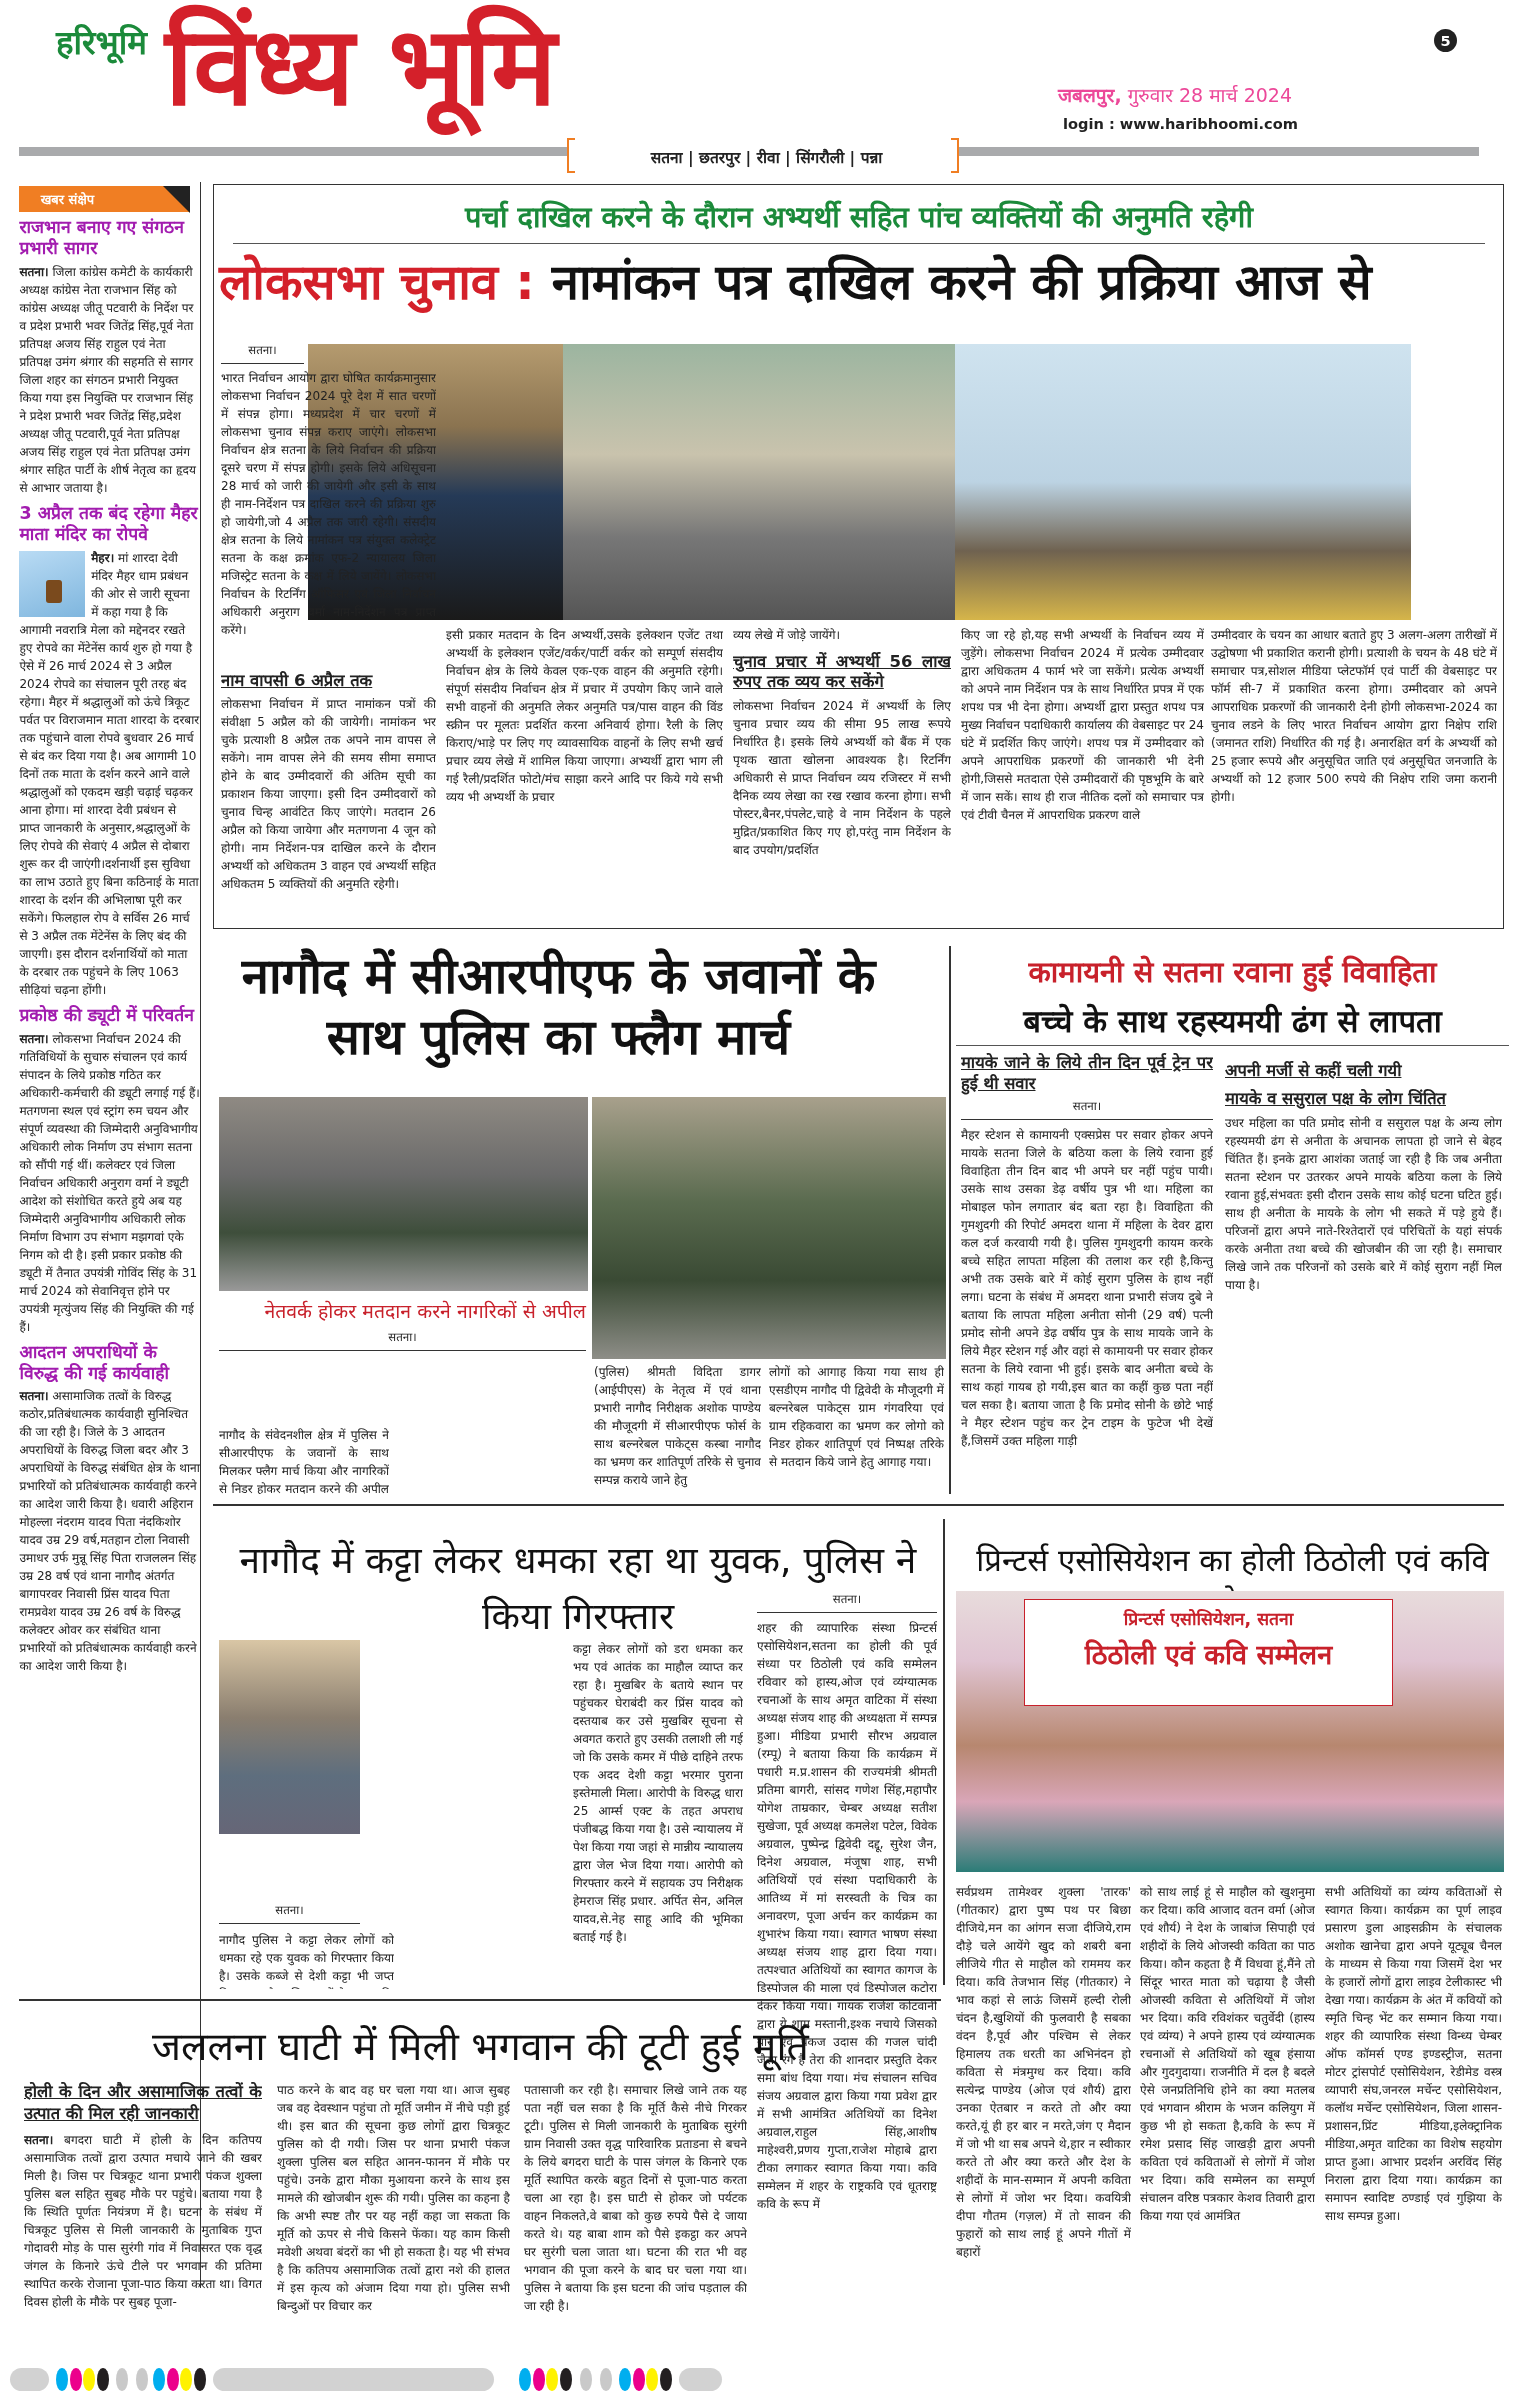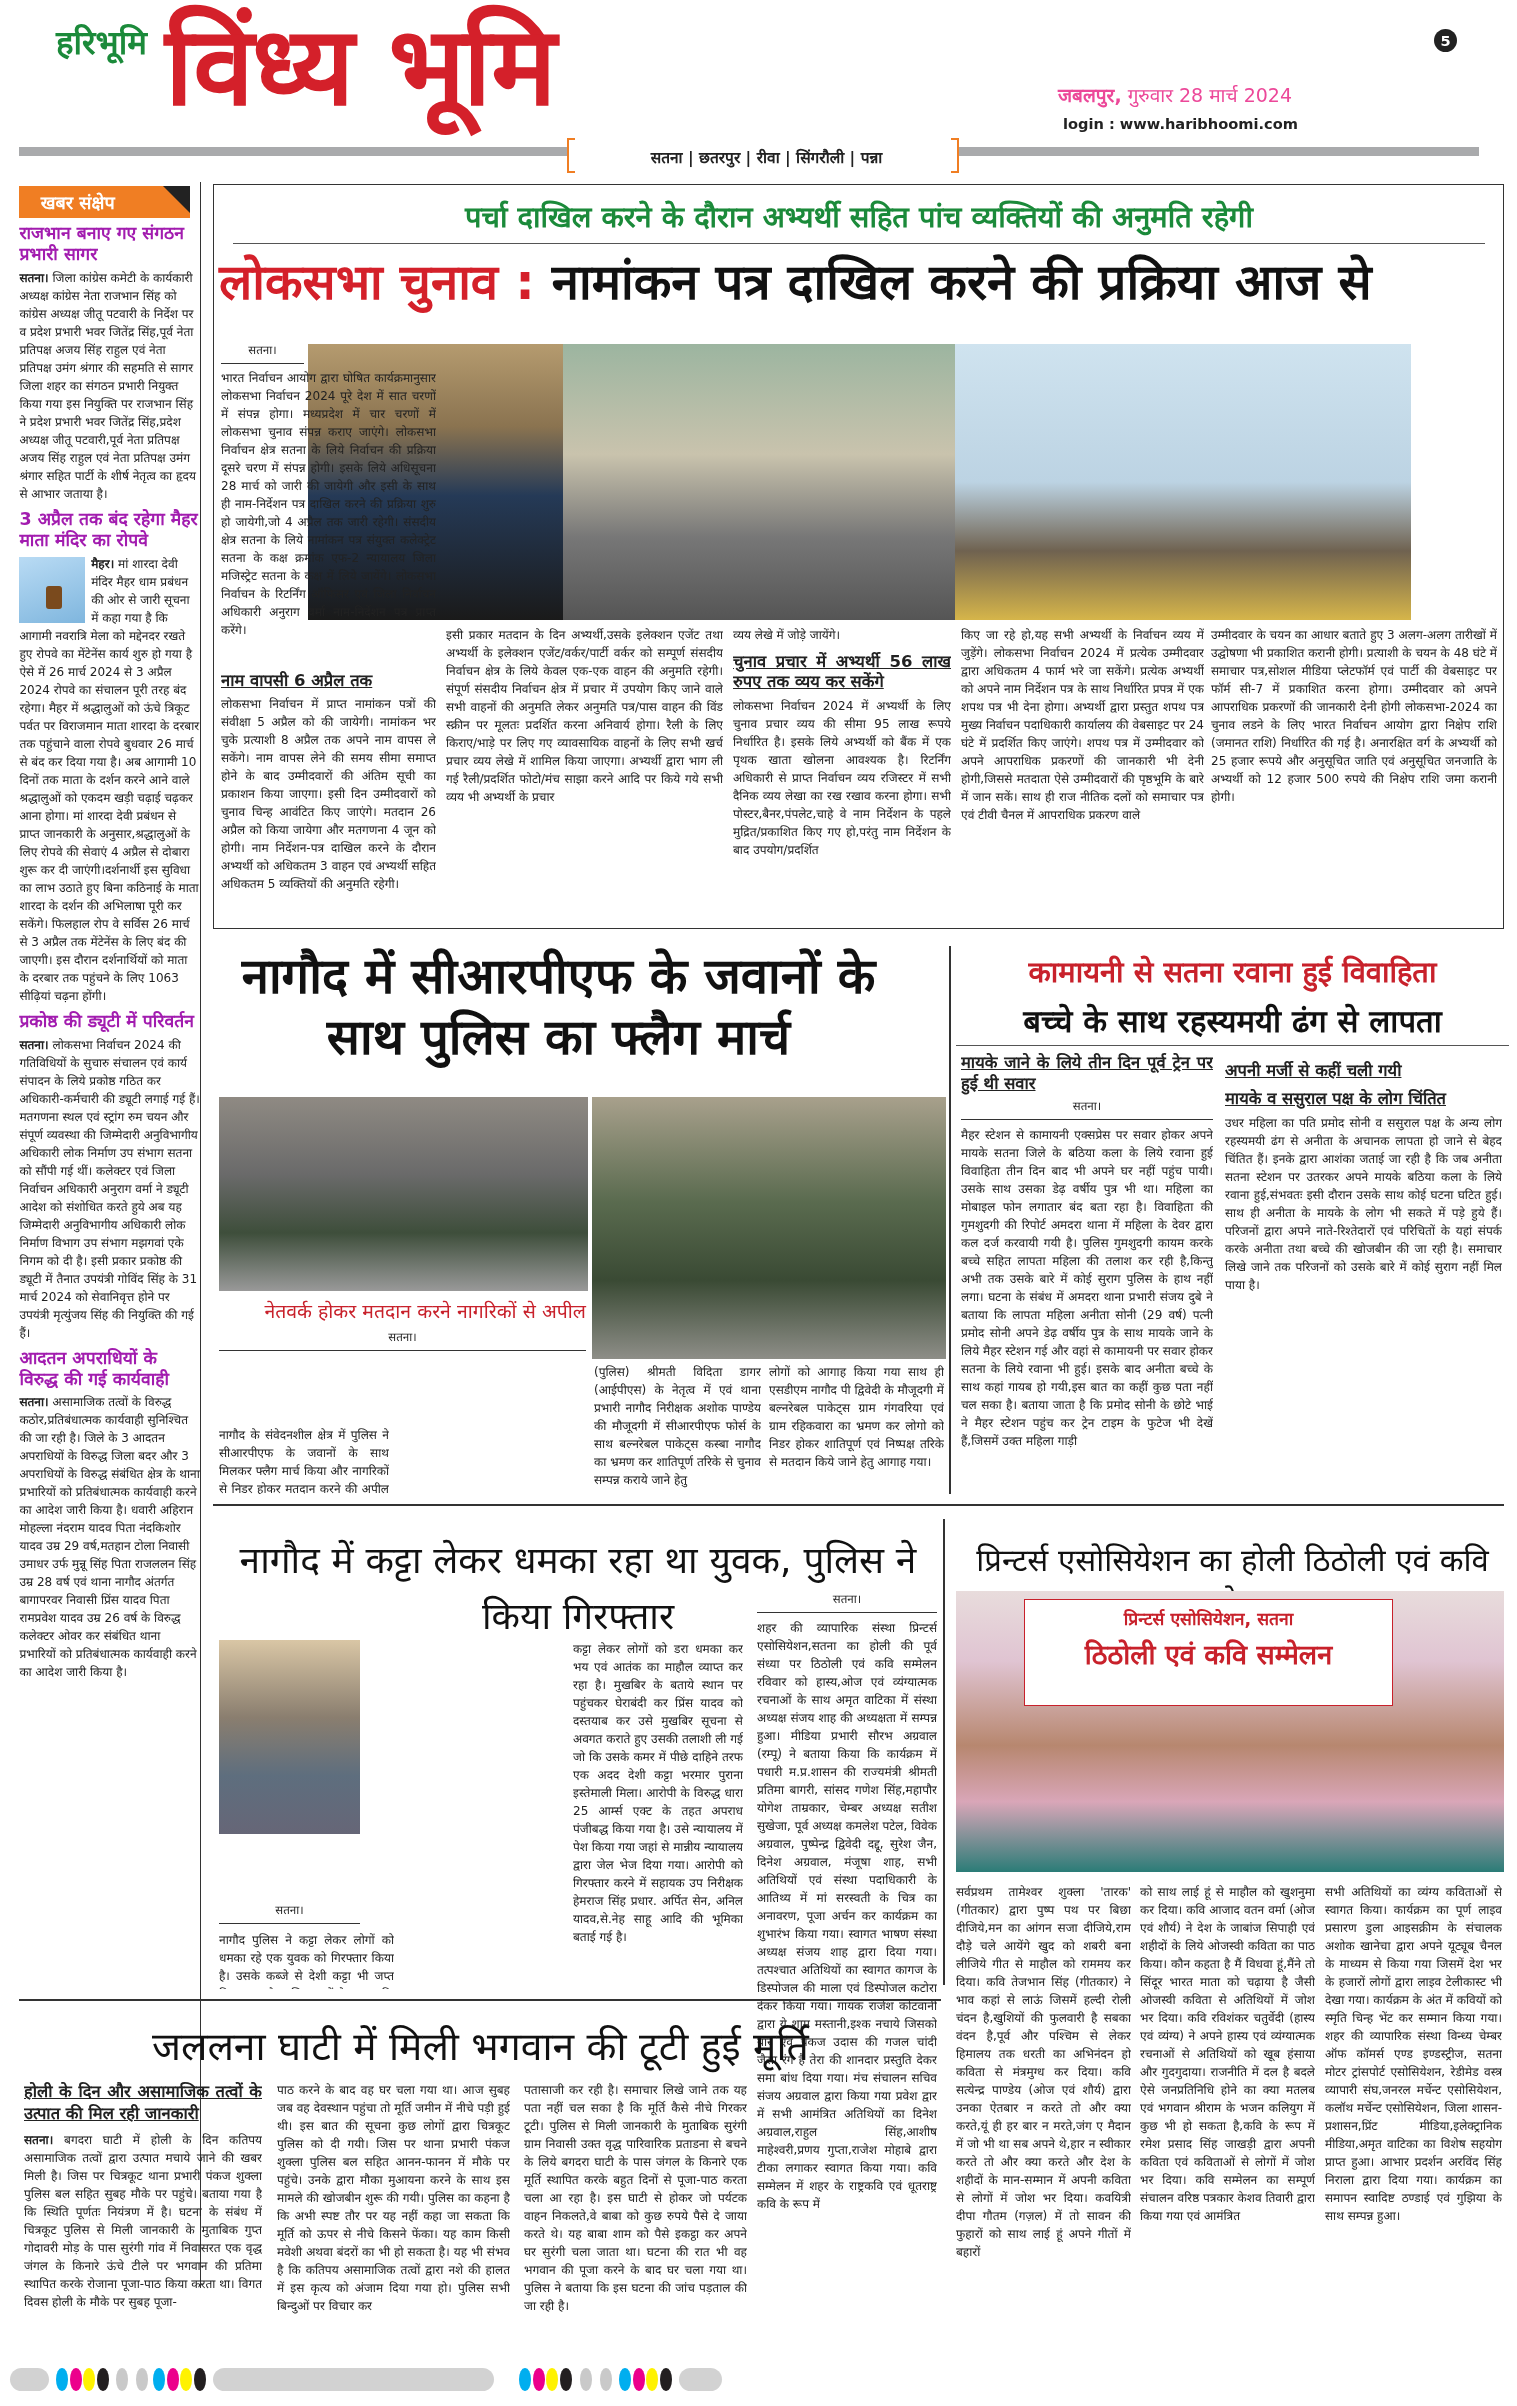--- a/index.html
+++ b/index.html
@@ -10,21 +10,21 @@
 .page-num{left:1434px;top:29px;width:23px;height:23px;border-radius:50%;background:#222;color:#fff;font-size:14.6px;font-weight:bold;text-align:center;line-height:23px}
 .dateline{left:1058px;top:82px;font-size:19px;color:#ec4899}
 .dateline b{font-weight:bold}
 .login{left:1063px;top:115px;font-size:14.6px;font-weight:bold;color:#222}
 .rule{height:8.7px;background:#a9aaac;top:147px}
 .bracket{top:138px;width:7.8px;height:35px;border:2.9px solid #f07e23}
 .bracket.l{left:567px;border-right:none}
 .bracket.r{left:951px;border-left:none}
 .cities{left:587px;top:146px;font-size:15.5px;font-weight:bold;color:#222;width:359px;text-align:center}
 .sidebar{left:19.4px;top:182px;width:182px;height:2106px;border-right:1.9px solid #333;overflow:hidden}
-.khabar{background:#f07e23;color:#fff;font-weight:bold;font-size:18px;padding:3.9px 0 3.9px 21.3px;width:171px;position:relative;margin-top:3.9px}
+.khabar{background:#f07e23;color:#fff;font-weight:bold;font-size:13px;padding:3.9px 0 3.9px 21.3px;width:171px;position:relative;margin-top:3.9px}
 .khabar:after{content:"";position:absolute;right:0;top:0;border-top:27px solid #222;border-left:27px solid transparent}
 .sb-head{font-size:17.5px;font-weight:bold;color:#a21caf;line-height:1.2;margin:5.8px 0 3.9px}
 .sb-text{font-size:12px;line-height:1.5;color:#222;text-align:left}
 .sb-text b{font-weight:bold}
 .ropeway-img{float:left;width:66px;height:66px;margin:1.9px 5.8px 1.9px 0;background:linear-gradient(160deg,#b9dbf4,#7fb6de);position:relative}
 .ropeway-img:after{content:"";position:absolute;left:27px;top:29px;width:15.5px;height:23px;background:#7a4a1d;border-radius:2.9px}
 .frame{left:213px;top:184px;width:1291px;height:745px;border:1.9px solid #333}
 .kicker{left:233px;top:196px;width:1252px;text-align:center;font-size:29px;color:#1b8a3a;font-weight:bold;border-bottom:1.9px solid #555;padding-bottom:7.8px}
 .mainhead{left:219px;top:254px;font-size:49px;font-weight:bold;white-space:nowrap;line-height:1.2}
 .mainhead .red{color:#d4202a}

